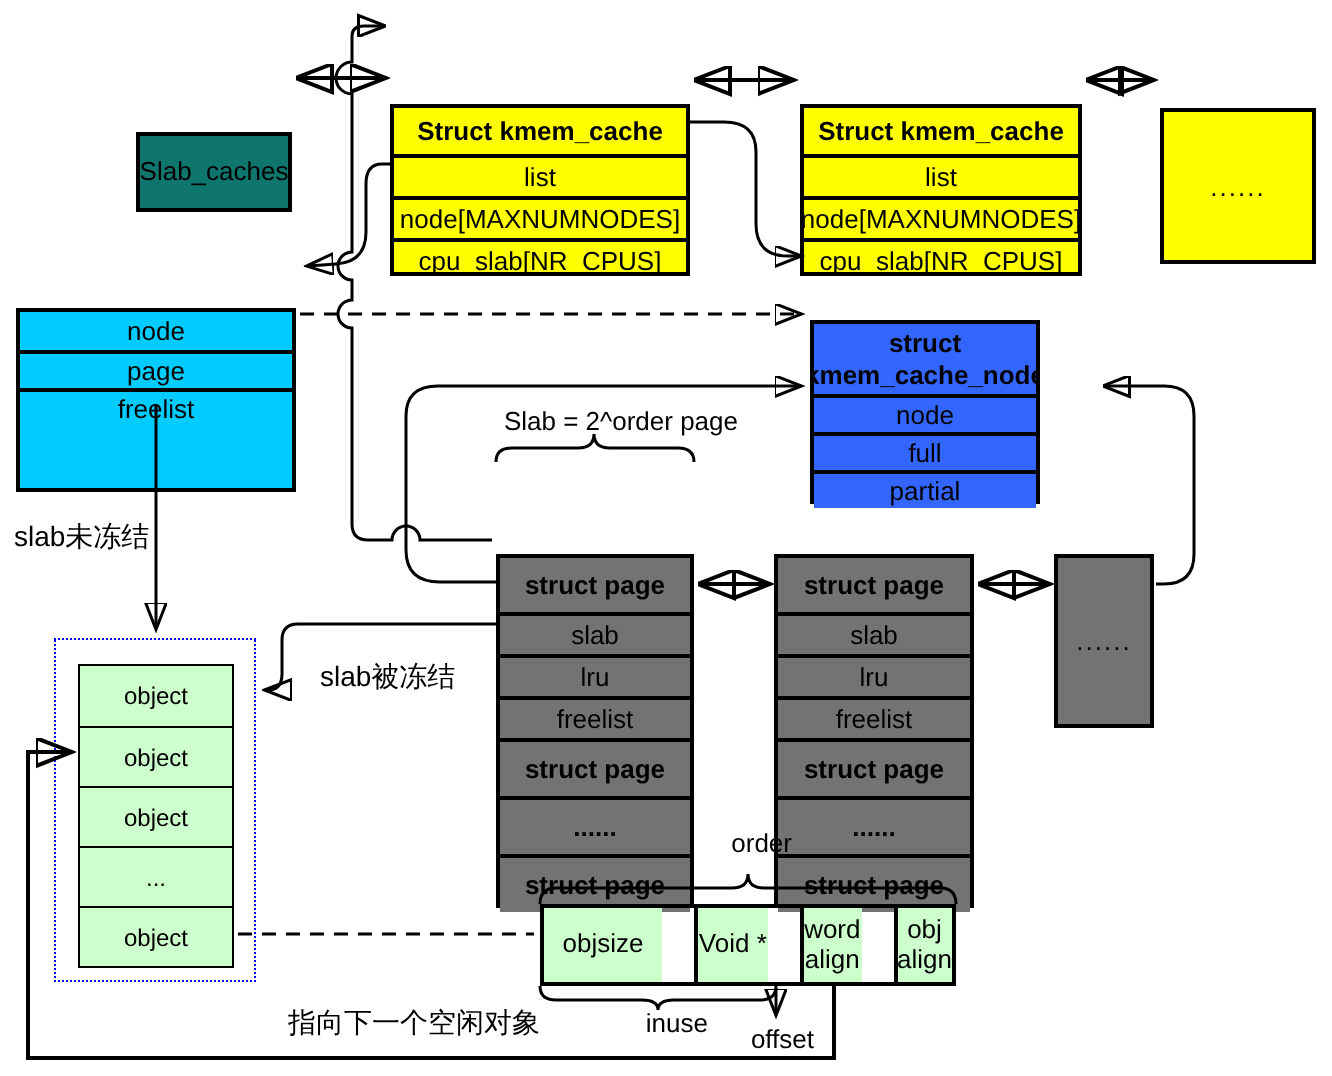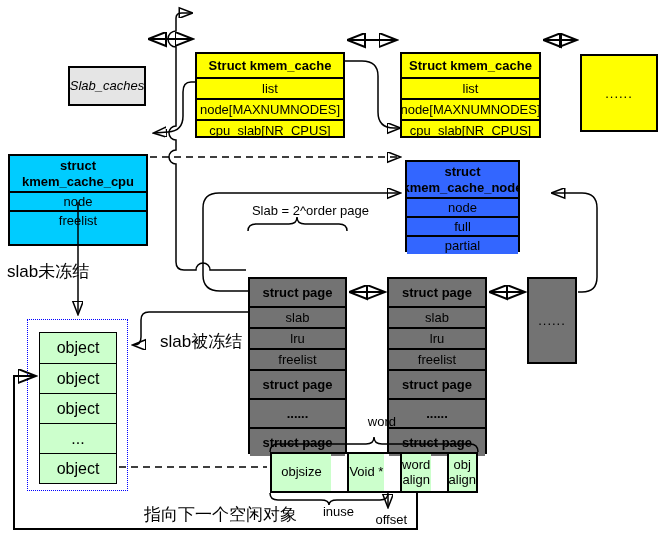--- a/index.html
+++ b/index.html
@@ -4,30 +4,30 @@
 <style>
   html,body{margin:0;padding:0;background:#fff;}
   #canvas{position:relative;width:666px;height:538px;background:#fff;overflow:hidden;
           font-family:"Liberation Sans", sans-serif;color:#000;}
   .box{position:absolute;box-sizing:border-box;border:2px solid #000;background:#ff0;
        text-align:center;font-size:13px;margin-top:44px;}
   .row{box-sizing:border-box;border-top:2px solid #000;display:flex;align-items:center;
        justify-content:center;overflow:hidden;white-space:nowrap;}
   .row:first-child{border-top:none;}
   .hdr{font-weight:bold;}
-  .orange{background:#e5e5e5;font-style:italic;}
+  .orange{background:#0f766e;}
   .cyan{background:#00CCFF;}
   .blue{background:#3366FF;}
   .purple{background:#737373;}
   .dotsbox{display:flex;align-items:center;justify-content:center;letter-spacing:1px;}
   .lbl{position:absolute;font-size:13px;text-align:right;}
-  .cjk{font-size:17px;white-space:nowrap;text-align:right;}
+  .cjk{font-size:14px;white-space:nowrap;text-align:right;}
   .objwrap{position:absolute;box-sizing:border-box;border:1px dotted #0000FF;}
   .objcol{position:absolute;box-sizing:border-box;border:1.5px solid #000;background:#CCFFCC;}
-  .objcol .row{border-top:1.5px solid #000;height:30px;font-size:16px;background:#CCFFCC;}
+  .objcol .row{border-top:1.5px solid #000;height:30px;font-size:12px;background:#CCFFCC;}
   .objcol .row:first-child{border-top:none;}
   .sizebar{position:absolute;display:flex;box-sizing:border-box;border:2px solid #000;gap:16px;}
   .seg{box-sizing:border-box;border-left:2px solid #000;background:#CCFFCC;display:flex;
        align-items:center;justify-content:center;text-align:center;font-size:13px;line-height:1.1;}
   .seg:first-child{border-left:none;}
   svg{position:absolute;left:0;top:0;pointer-events:none;}
   svg path{fill:none;stroke:#000;}
 </style>
 </head>
 <body>
@@ -48,22 +48,22 @@
   <div class="box" style="left:400px;top:8px;width:141px;height:86px;">
     <div class="row hdr" style="height:23px;">Struct kmem_cache</div>
     <div class="row" style="height:21px;">list</div>
     <div class="row" style="height:21px;">node[MAXNUMNODES]</div>
     <div class="row" style="height:21px;">cpu_slab[NR_CPUS]</div>
   </div>
 
   <div class="box dotsbox" style="left:580px;top:10px;width:78px;height:78px;">......</div>
 
   <div class="box cyan" style="left:8px;top:110px;width:140px;height:92px;">
-    <div class="row hdr cyan" style="height:35px;white-space:normal;line-height:1.2;">struct kmem_cache_cpu</div>
     <div class="row cyan" style="height:19px;">node</div>
+    <div class="row cyan" style="height:19px;">page</div>
     <div class="row cyan" style="height:19px;">freelist</div>
   </div>
 
   <div class="box blue" style="left:405px;top:116px;width:115px;height:92px;">
     <div class="row hdr blue" style="height:35px;white-space:normal;line-height:1.2;">struct kmem_cache_node</div>
     <div class="row blue" style="height:19px;">node</div>
     <div class="row blue" style="height:19px;">full</div>
     <div class="row blue" style="height:19px;">partial</div>
   </div>
 
@@ -102,21 +102,21 @@
     <div class="seg" style="width:78px;">objsize</div>
     <div class="seg" style="width:48px;">Void *</div>
     <div class="seg" style="width:40px;white-space:normal;">word align</div>
     <div class="seg" style="flex:1;white-space:normal;">obj align</div>
   </div>
 
   <div class="lbl" style="left:227px;top:203px;width:142px;">Slab = 2^order page</div>
   <div class="lbl cjk" style="left:7px;top:260px;">slab未冻结</div>
   <div class="lbl cjk" style="left:160px;top:330px;">slab被冻结</div>
   <div class="lbl cjk" style="left:144px;top:503px;">指向下一个空闲对象</div>
-  <div class="lbl" style="left:352px;top:414px;width:44px;">word</div>
+  <div class="lbl" style="left:352px;top:414px;width:44px;">order</div>
   <div class="lbl" style="left:300px;top:504px;width:54px;">inuse</div>
   <div class="lbl" style="left:357px;top:512px;width:50px;">offset</div>
 
   <svg width="666" height="538">
     <defs>
       <marker id="ae" markerWidth="10" markerHeight="8" refX="8.5" refY="3.5" orient="auto">
         <path d="M0,0 L9,3.5 L0,7 z" fill="#000" stroke="none"></path>
       </marker>
       <marker id="as" markerWidth="10" markerHeight="8" refX="0.5" refY="3.5" orient="auto">
         <path d="M9,0 L0,3.5 L9,7 z" fill="#000" stroke="none"></path>

